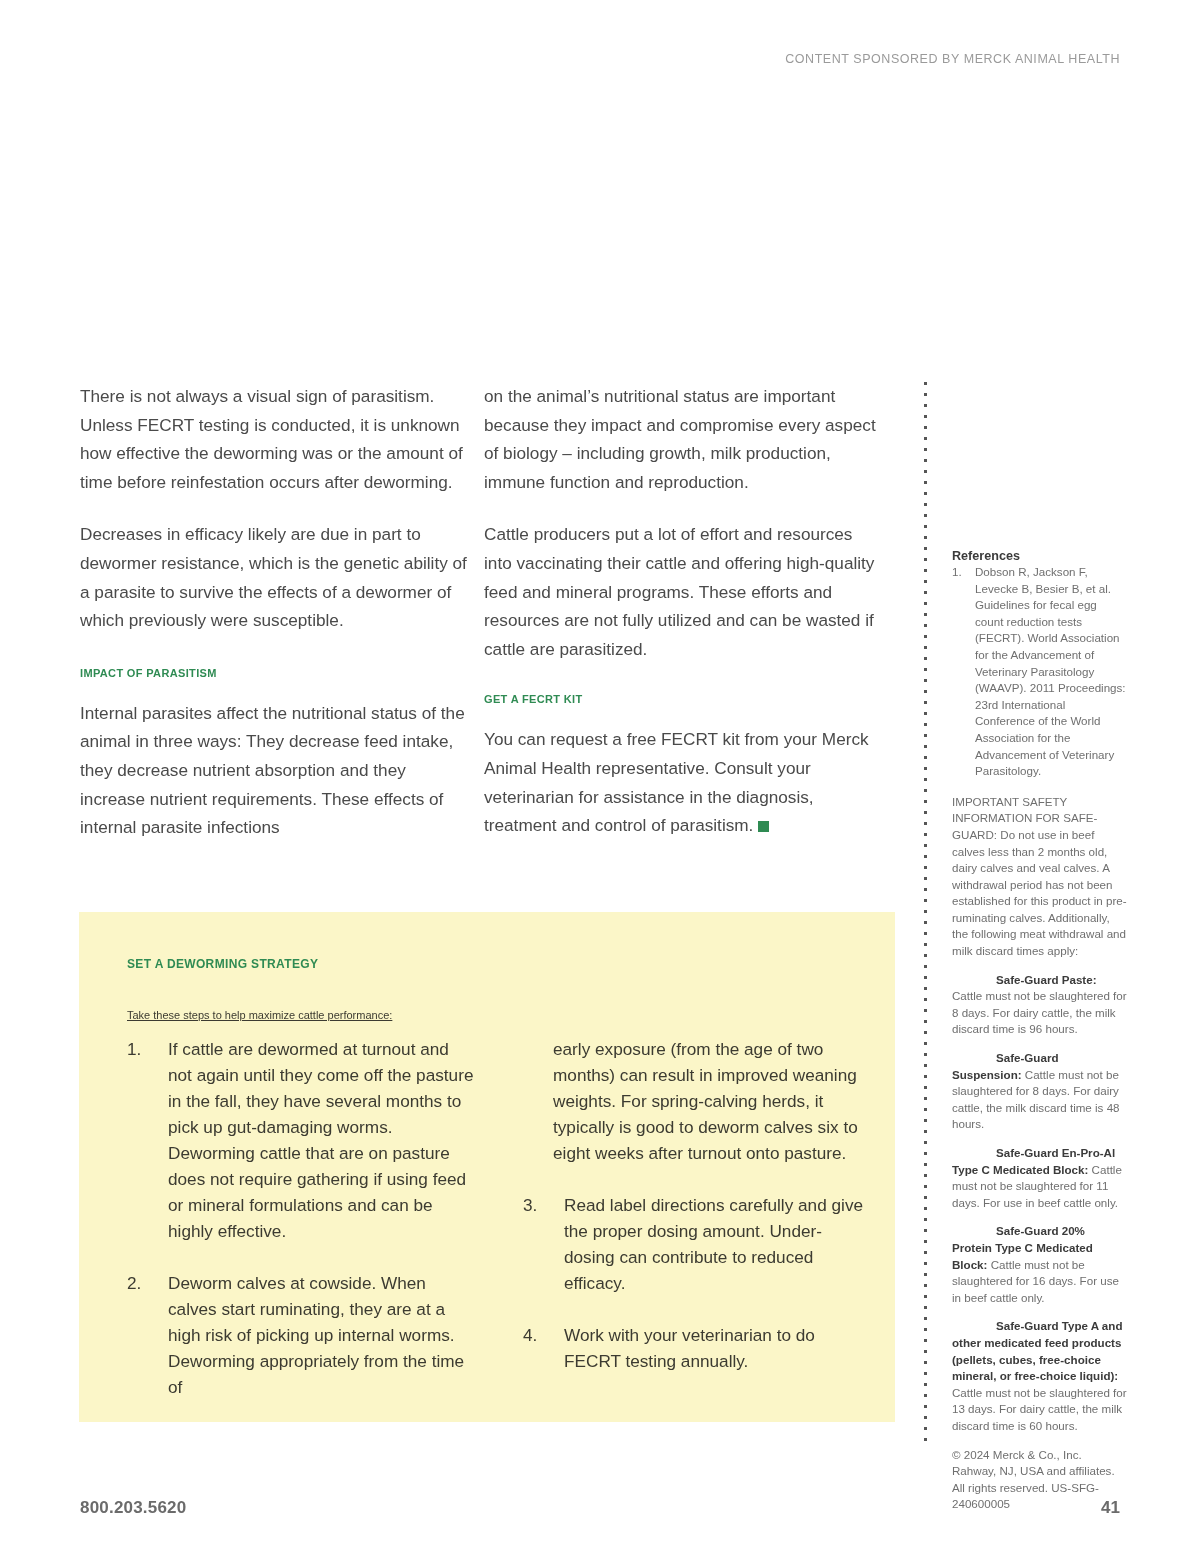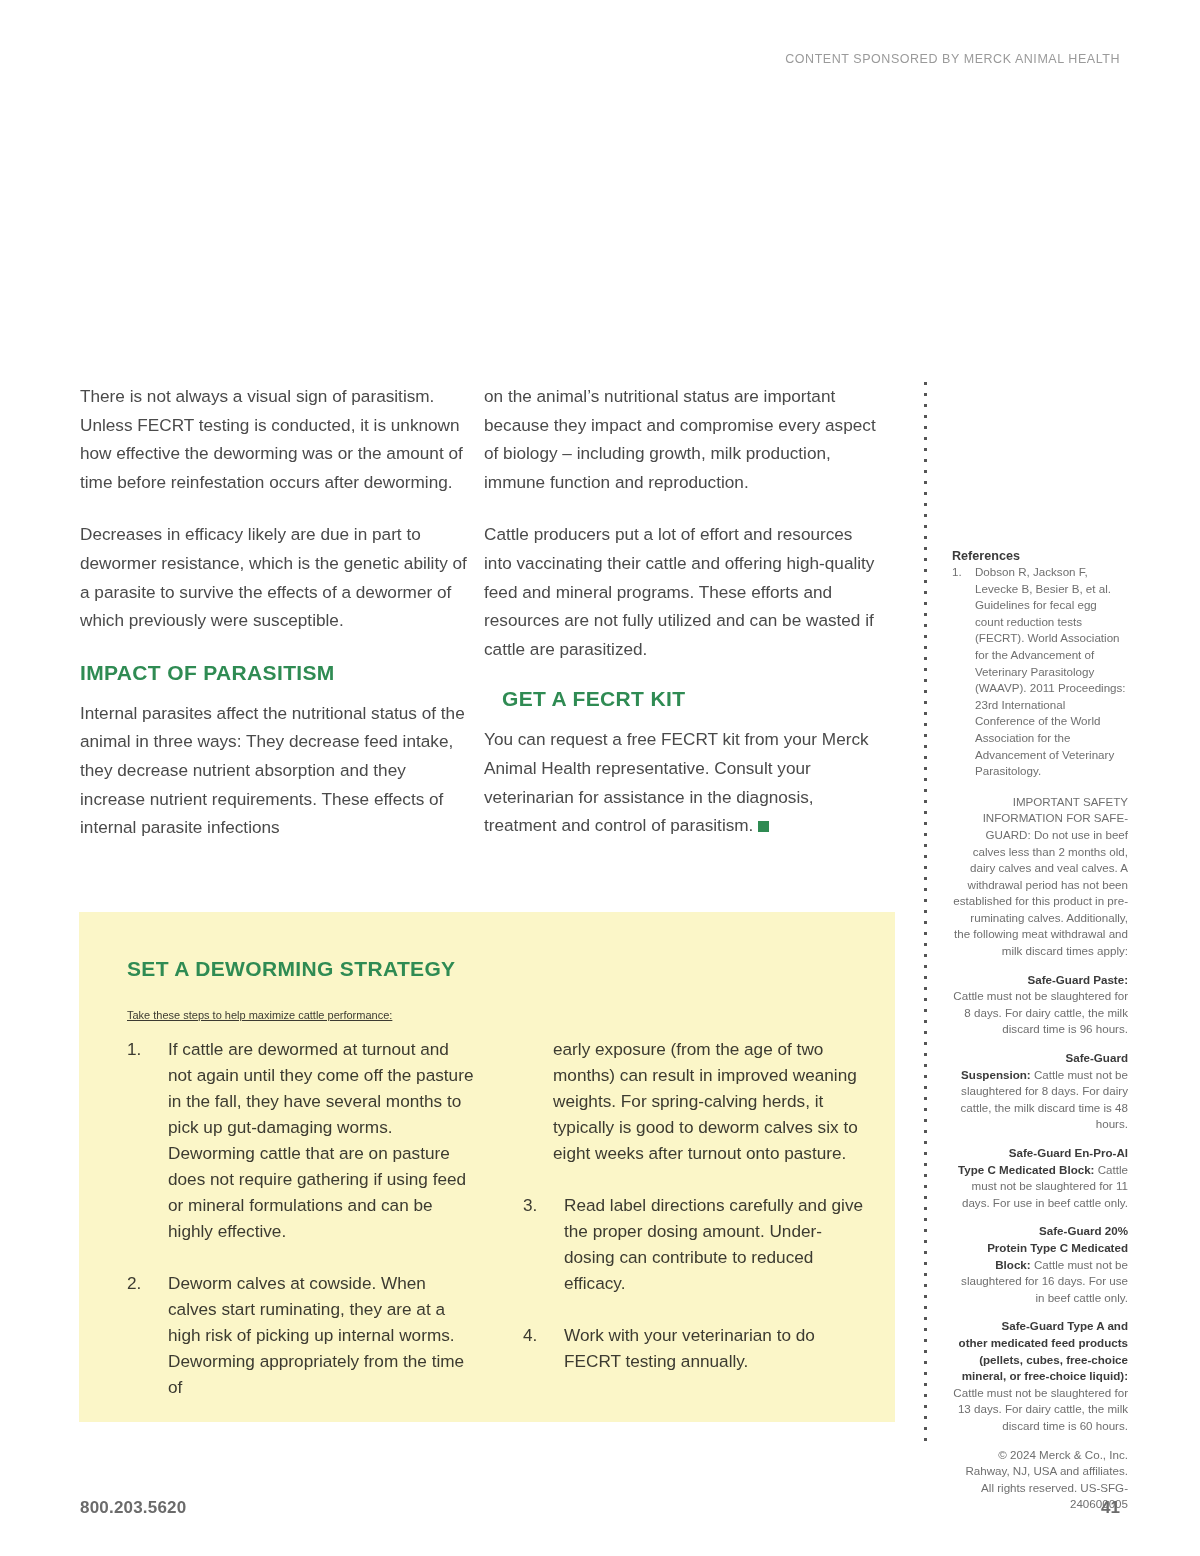--- a/index.html
+++ b/index.html
@@ -45,30 +45,29 @@
   }
   .col-left  { left: 80px;  }
   .col-right { left: 484px; }
 
   .body-col p {
     margin: 0 0 24px 0;
   }
 
   .section-head {
     color: #2f8b53;
-    font-size: 21px;
+    font-size: 11px;
     font-weight: 700;
     letter-spacing: 0.35px;
     text-transform: uppercase;
     margin: 28px 0 16px 0;
     line-height: 20px;
   }
   .col-right .section-head {
     margin-top: 26px;
-    margin-left: 18px;
   }
 
   .end-mark {
     display: inline-block;
     width: 11px;
     height: 11px;
     background: #2f8b53;
     margin-left: 5px;
     vertical-align: baseline;
     position: relative;
@@ -112,21 +111,20 @@
   }
   .ref-num {
     width: 14px;
     flex: 0 0 14px;
     color: #6f6f6f;
   }
   .ref-text { flex: 1 1 auto; }
 
   .rail p {
     margin: 0 0 12px 0;
-    text-align: right;
   }
   .rail b, .rail strong {
     color: #3b3b3b;
     font-weight: 700;
     margin-left: 44px;
   }
 
   
   .callout {
     position: absolute;
@@ -134,21 +132,21 @@
     top: 912px;
     width: 816px;
     height: 510px;
     background: #fbf6c8;
   }
   .callout-head {
     position: absolute;
     left: 48px;
     top: 45px;
     color: #2f8b53;
-    font-size: 21px;
+    font-size: 12px;
     font-weight: 700;
     letter-spacing: 0.35px;
     text-transform: uppercase;
   }
   .callout-sub {
     position: absolute;
     left: 48px;
     top: 90px;
     color: #3c3b31;
     font-size: 11px;

